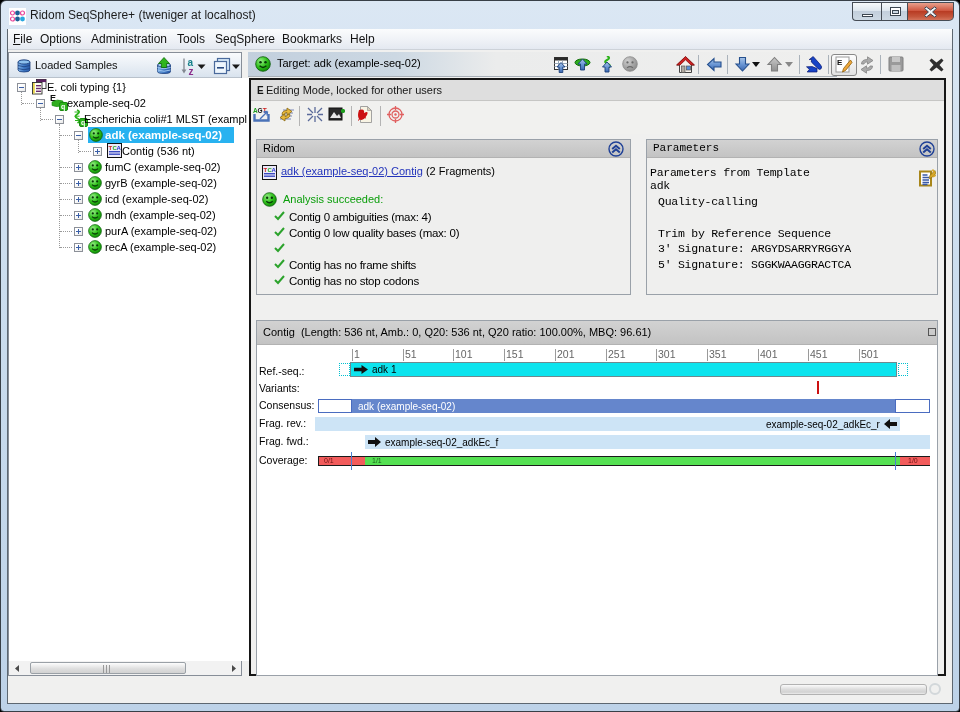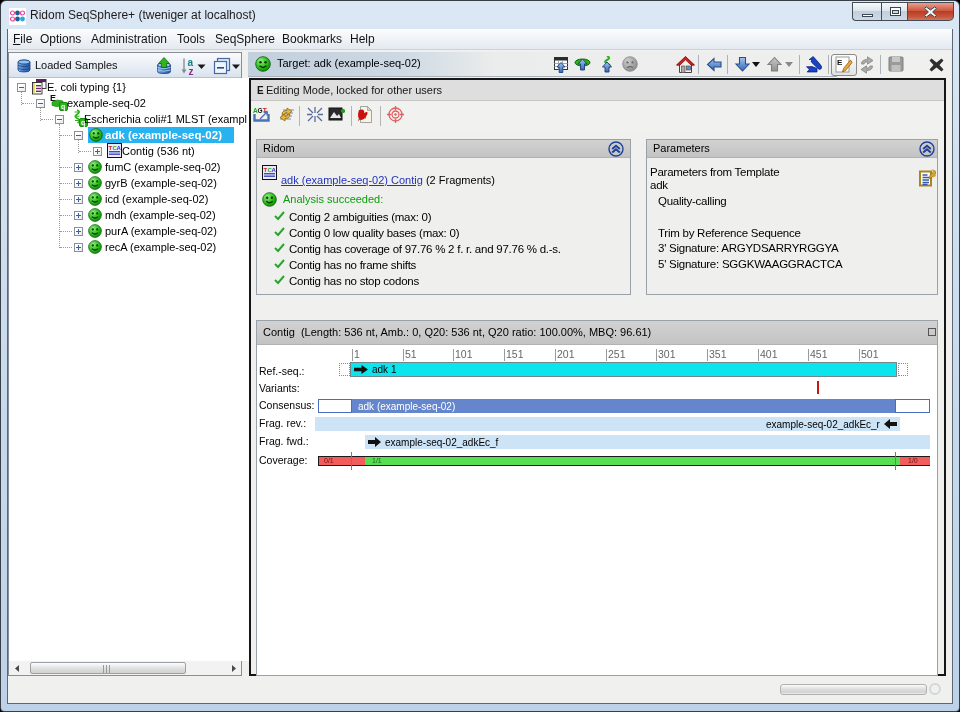--- a/index.html
+++ b/index.html
@@ -55,21 +55,21 @@
 #editbar { left:0; top:0; width:693px; height:21px; background:#dedede;
   border-bottom:1px solid #c6c6c4; font-size:11px; color:#161616; }
 #subtool { left:0; top:22px; width:693px; height:32px; background:#f1f1ef; }
 .vsep { position:absolute; width:1px; background:#b4b4b4; }
 
 .panel { position:absolute; border:1px solid #9aa1a9; background:#efefee; }
 .phead { position:absolute; left:0; top:0; right:0; height:18px;
   background:linear-gradient(180deg,#d2d2d2,#c3c3c3); border-bottom:1px solid #b2b2b2;
   font-size:11px; color:#000; }
 #contigpanel { left:5px; top:59px; width:375px; height:156px; }
-#paramspanel { left:395px; top:59px; width:292px; height:156px; }
+#paramspanel { left:395px; top:59px; width:292px; height:156px;font-family:Liberation Mono, monospace; }
 #bottompanel { left:5px; top:240px; width:682px; height:356px; }
 #bphead { position:absolute; left:0; top:0; right:0; height:24px;
   background:linear-gradient(180deg,#d2d2d2,#c3c3c3); border-bottom:1px solid #b2b2b2;
   font-size:11px; color:#000; }
 #viewer { position:absolute; left:0; top:24px; right:0; bottom:0; background:#fff;
   overflow:hidden; }
 
 #statusbar { left:0px; top:647px; width:944px; height:27px; background:#f0f0ef; }
 #progress { position:absolute; left:772px; top:8px; width:147px; height:11px;
   border:1px solid #b2b2b2; border-radius:3px;
@@ -490,40 +490,39 @@
           </svg>
         </div>
         <svg class="abs" style="left:5px;top:25px" width="15" height="15" viewBox="0 0 15 15">
           <rect x="0.5" y="0.5" width="14" height="14" fill="#eceaf8" stroke="#111" stroke-width="1"></rect>
           <text x="1.5" y="6.5" font-size="6" font-weight="bold" fill="#cc2222" font-family="Liberation Sans">T</text>
           <text x="5.5" y="6.5" font-size="6" font-weight="bold" fill="#22aa22" font-family="Liberation Sans">C</text>
           <text x="9.5" y="6.5" font-size="6" font-weight="bold" fill="#2233cc" font-family="Liberation Sans">A</text>
           <rect x="2" y="8" width="11" height="1.4" fill="#3a4ac0"></rect>
           <rect x="2" y="10.5" width="11" height="1.4" fill="#3a4ac0"></rect>
         </svg>
-        <span class="t12" style="left:24px;top:34px"><span style="color:#2233bb;text-decoration:underline">adk (example-seq-02) Contig</span> (2 Fragments)</span>
+        <span class="t12" style="left:24px;top:25px"><span style="color:#2233bb;text-decoration:underline">adk (example-seq-02) Contig</span> (2 Fragments)</span>
         <svg class="abs smiley" style="left:5px;top:52px" width="15" height="15" viewBox="0 0 14 14">
             <circle cx="7" cy="7" r="6.4" fill="url(#sg)" stroke="#0a5a0a" stroke-width="0.7"></circle>
             <circle cx="4.8" cy="5.4" r="1.1" fill="#083808"></circle>
             <circle cx="9.2" cy="5.4" r="1.1" fill="#083808"></circle>
             <path d="M4 8.6 Q7 11.4 10 8.6" stroke="#083808" stroke-width="1.2" fill="none"></path>
           </svg>
         <span class="t12" style="left:26px;top:53px;color:#0a9e0a">Analysis succeeded:</span>
         <svg class="abs" style="left:17px;top:71px" width="11" height="10" viewBox="0 0 11 10">
             <path d="M1 5 L4 8 L10 1" stroke="#2ca32c" stroke-width="2" fill="none"></path>
           </svg>
-        <span class="p11" style="left:32px;top:71px">Contig 2 ambiguities (max: 0)</span>
+        <span class="p11" style="left:32px;top:71px">Contig 0 ambiguities (max: 4)</span>
         <svg class="abs" style="left:17px;top:87px" width="11" height="10" viewBox="0 0 11 10">
             <path d="M1 5 L4 8 L10 1" stroke="#2ca32c" stroke-width="2" fill="none"></path>
           </svg>
         <span class="p11" style="left:32px;top:87px">Contig 0 low quality bases (max: 0)</span>
         <svg class="abs" style="left:17px;top:103px" width="11" height="10" viewBox="0 0 11 10">
             <path d="M1 5 L4 8 L10 1" stroke="#2ca32c" stroke-width="2" fill="none"></path>
           </svg>
-        <span class="p11" style="left:32px;top:103px">Contig has coverage of 97.76 % 2 f. r. and 97.76 % d.-s.</span>
         <svg class="abs" style="left:17px;top:119px" width="11" height="10" viewBox="0 0 11 10">
             <path d="M1 5 L4 8 L10 1" stroke="#2ca32c" stroke-width="2" fill="none"></path>
           </svg>
         <span class="p11" style="left:32px;top:119px">Contig has no frame shifts</span>
         <svg class="abs" style="left:17px;top:135px" width="11" height="10" viewBox="0 0 11 10">
             <path d="M1 5 L4 8 L10 1" stroke="#2ca32c" stroke-width="2" fill="none"></path>
           </svg>
         <span class="p11" style="left:32px;top:135px">Contig has no stop codons</span>
       </div>
       <div class="panel" id="paramspanel">

